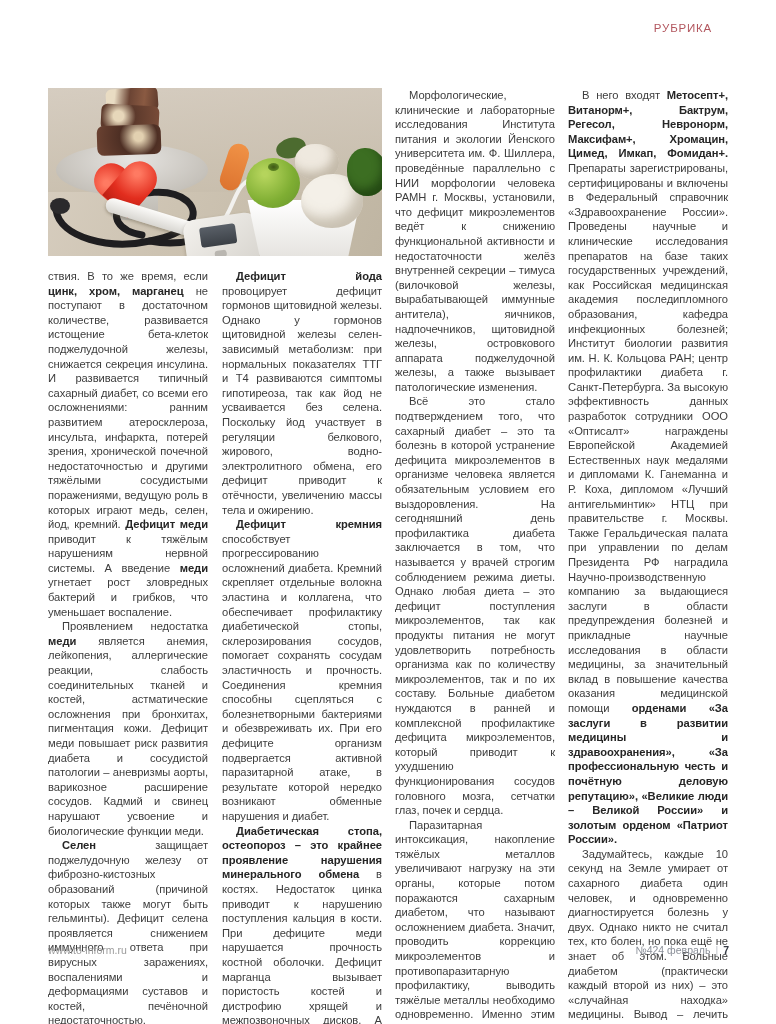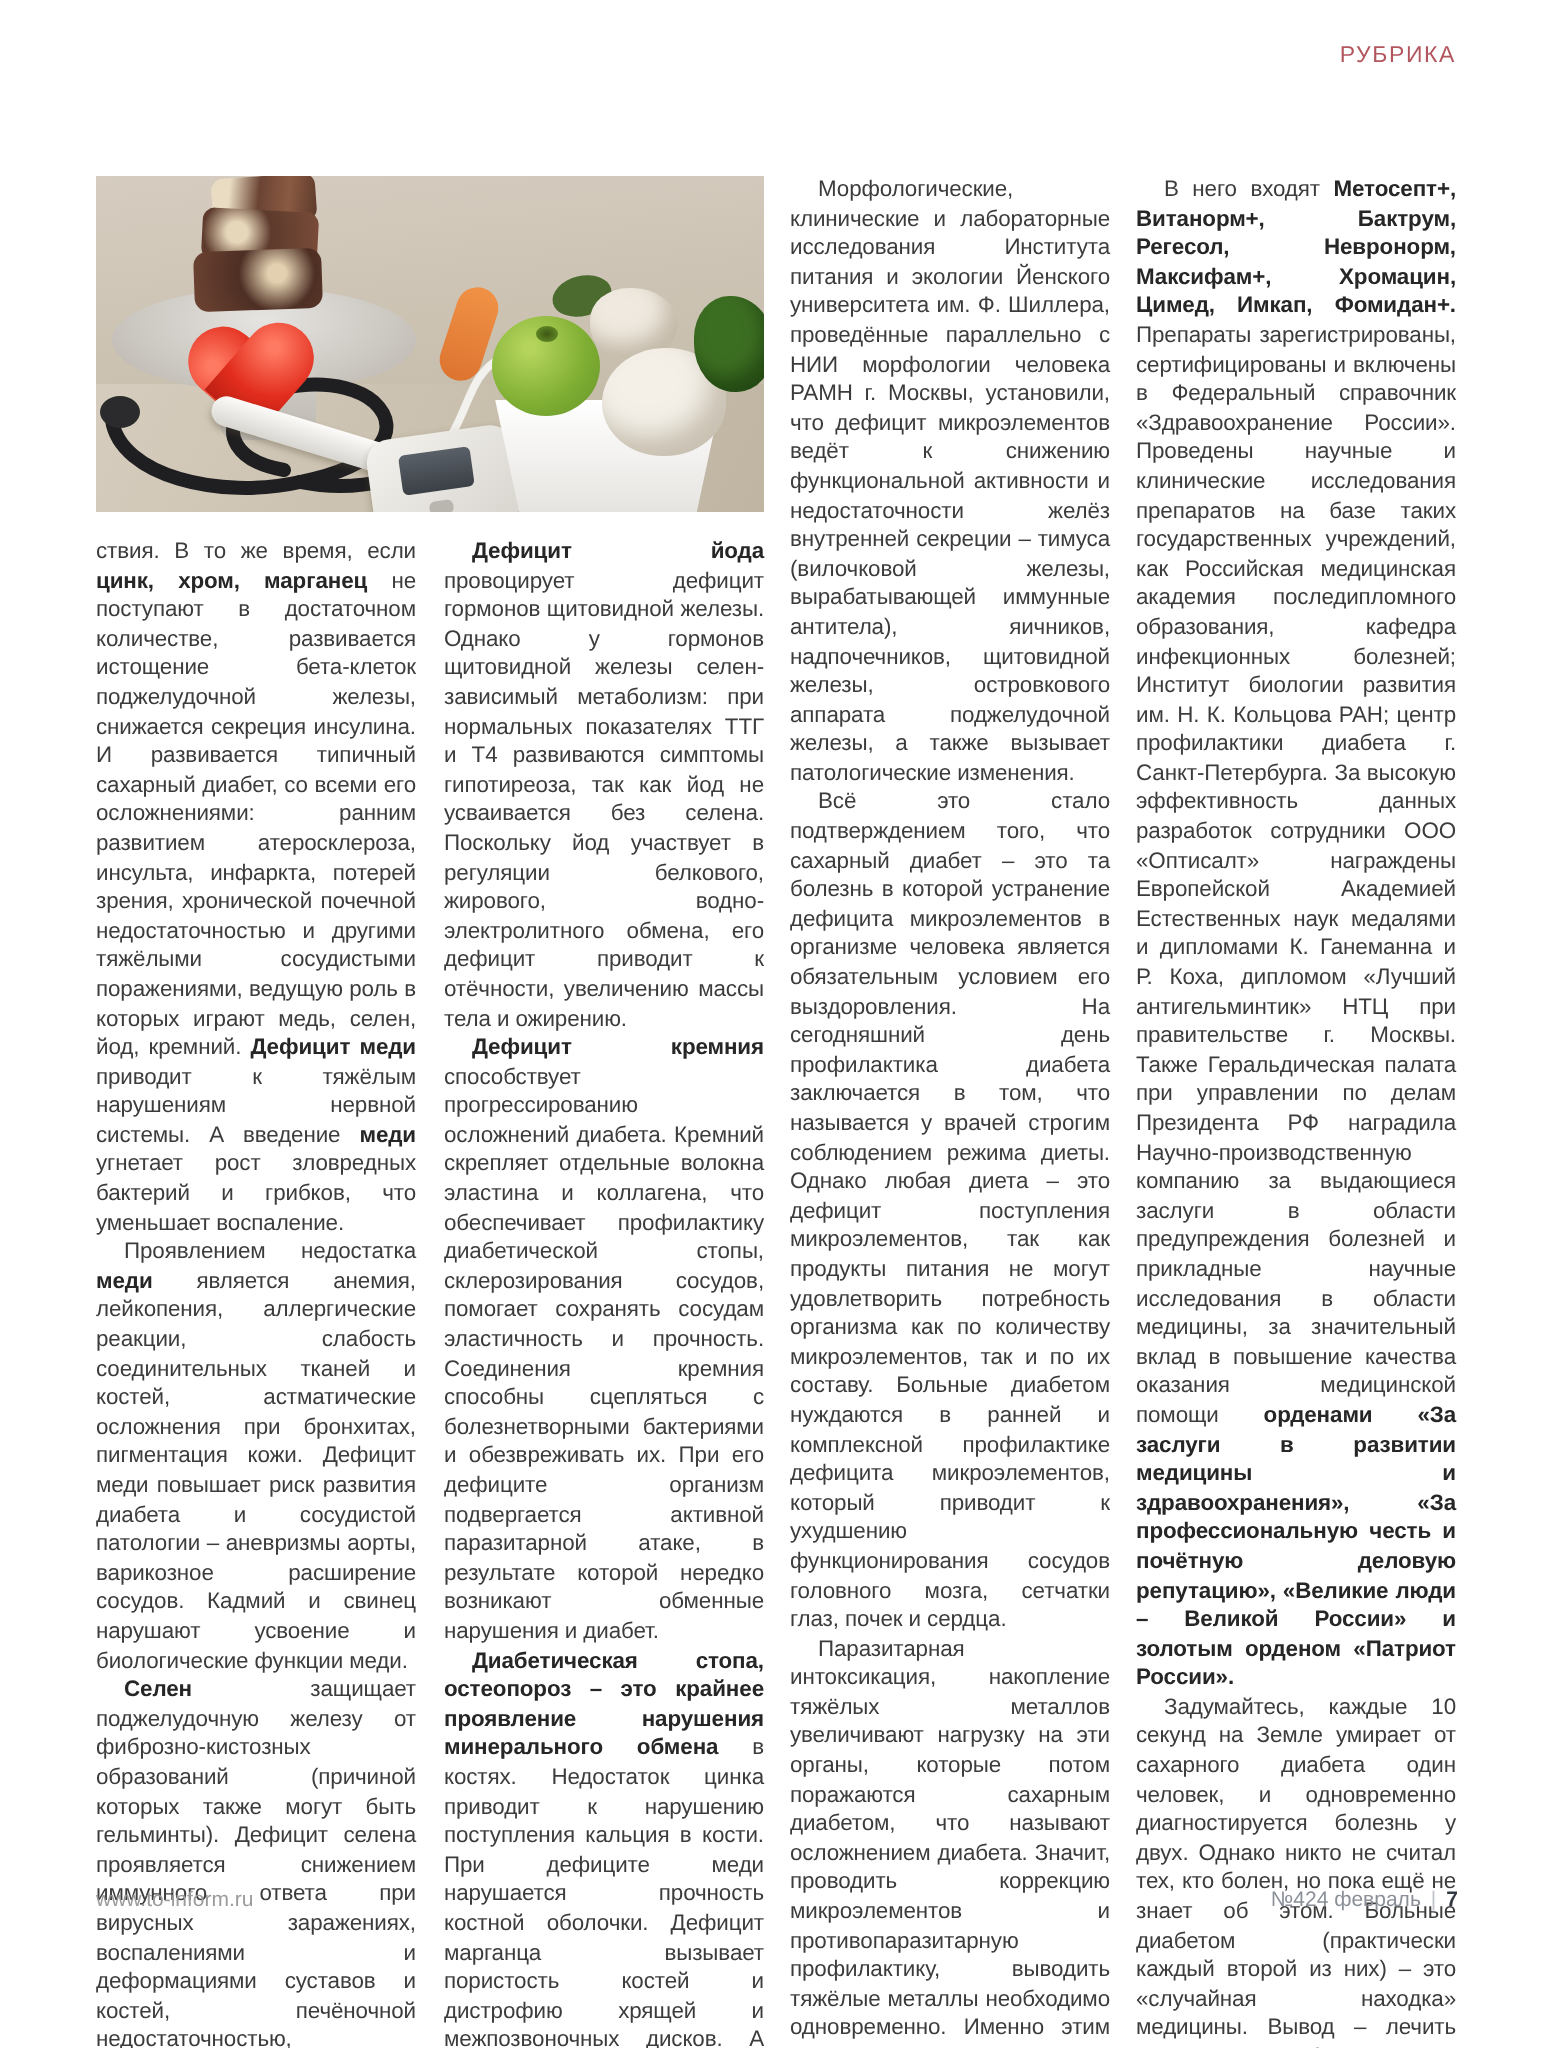--- a/index.html
+++ b/index.html
@@ -1,19 +1,19 @@
 <!DOCTYPE html>
 <html lang="ru"><head>
 <meta charset="utf-8">
 <style>
   html,body{margin:0;padding:0;background:#ffffff;}
   body{width:776px;height:1024px;font-family:"Liberation Sans","DejaVu Sans",sans-serif;color:#3c3c3c;}
   .page{position:relative;width:776px;height:1024px;background:#ffffff;overflow:hidden;}
 
-  .rubric{position:absolute;top:22px;right:48px;font-size:11.5px;letter-spacing:.8px;color:#b2565e;}
+  .rubric{position:absolute;top:22px;right:64px;font-size:11.5px;letter-spacing:.8px;color:#b2565e;}
 
   .content{position:absolute;left:48px;top:88px;width:681px;display:flex;gap:13px;}
   .left-block{width:334px;flex:0 0 334px;}
   .left-cols{display:flex;gap:14px;margin-top:13px;}
   .col{width:160px;flex:0 0 160px;font-size:11.2px;line-height:14.6px;text-align:justify;letter-spacing:-0.05px;color:#3c3c3c;}
   .para{margin:0;}
   .para.indent{text-indent:14px;}
   .col b{font-weight:bold;color:#262626;}
 
   

